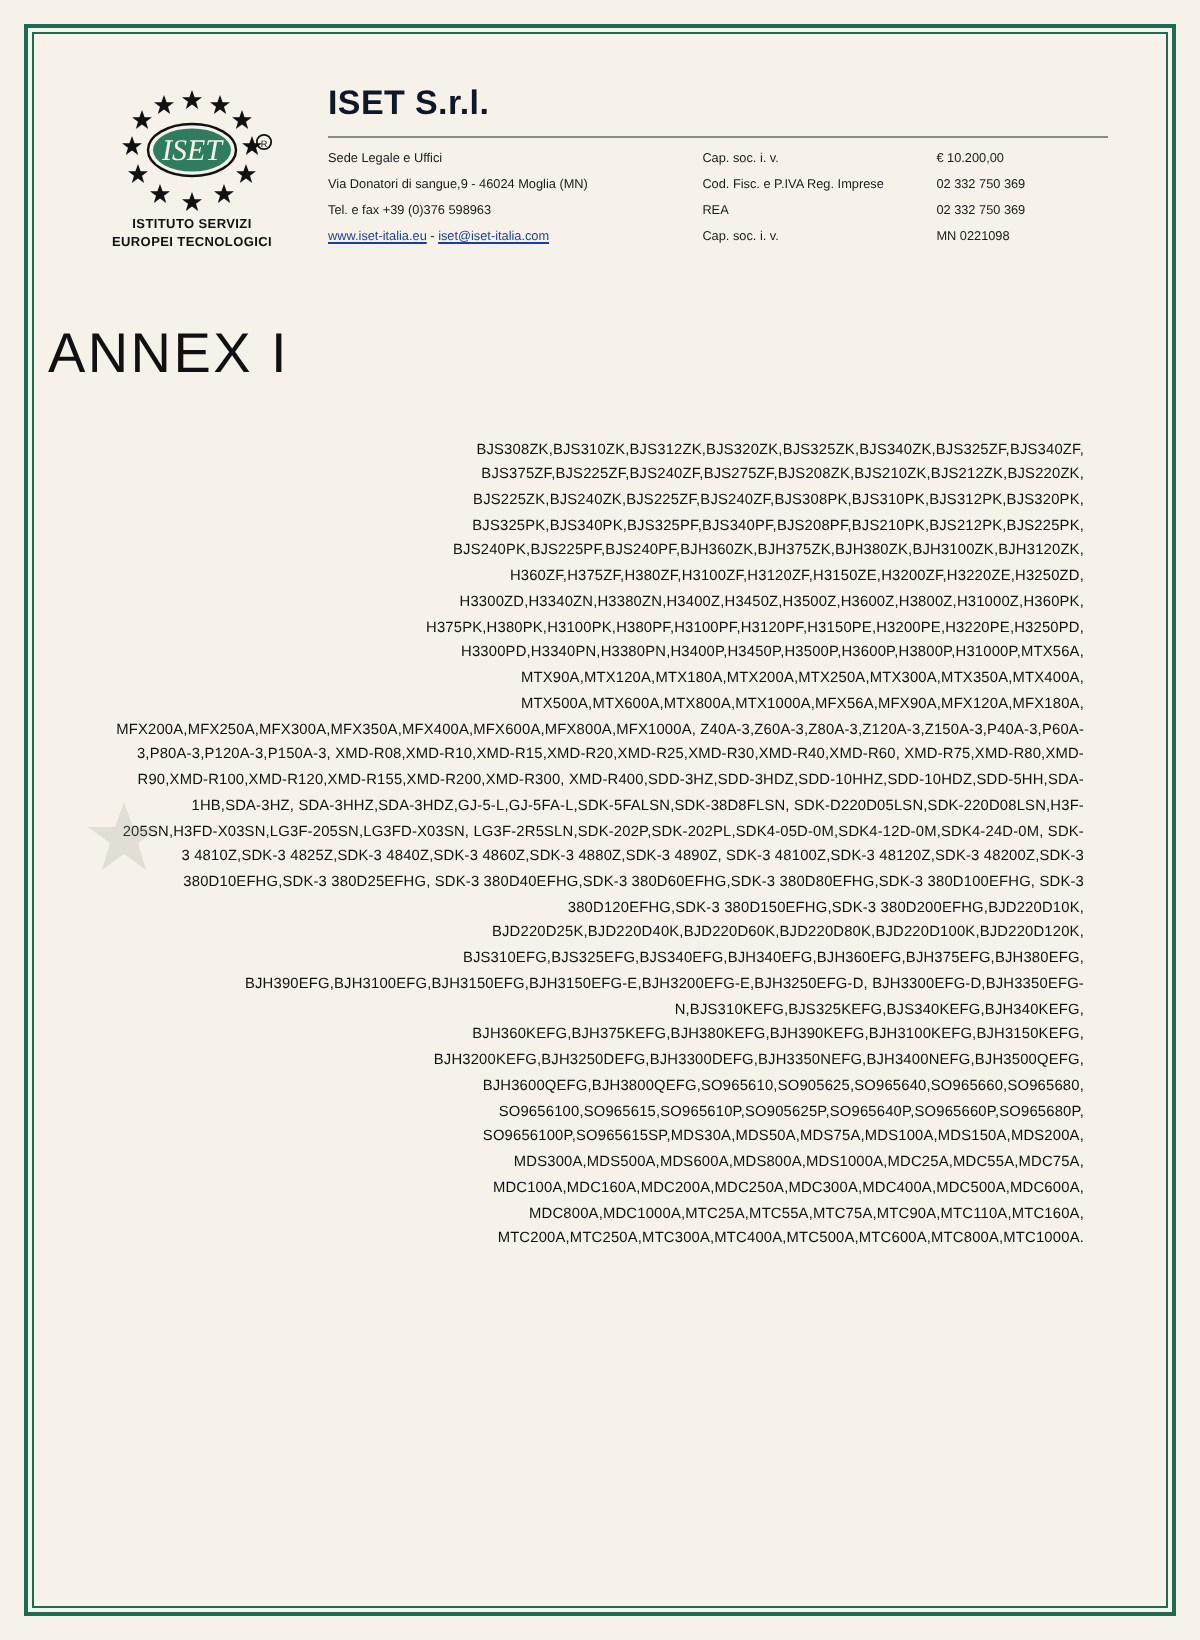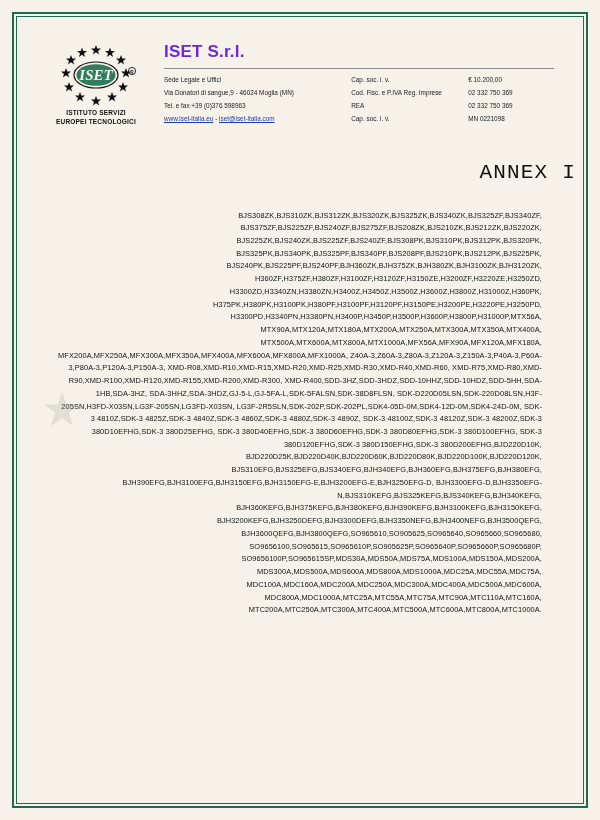--- a/index.html
+++ b/index.html
@@ -59,39 +59,38 @@
     width: 108px;
     flex: 0 0 108px;
     text-align: center;
     padding-top: 2px;
   }
   .logo-mark {
     position: relative;
     width: 88px;
     height: 62px;
     margin: 0 auto;
-    font-weight: bold;
   }
   .logo-mark svg { display: block; }
   .logo-caption {
     font-size: 6.5px;
     font-weight: bold;
     letter-spacing: 0.2px;
     color: #111;
     line-height: 1.35;
     margin-top: 3px;
   }
   .company-block {
     flex: 1 1 auto;
     padding-left: 14px;
   }
   .company-name {
     font-size: 17px;
     font-weight: bold;
-    color: #6d28d9;
+    color: #0f172a;
     letter-spacing: 0.2px;
     margin-bottom: 6px;
   }
   .rule {
     height: 1px;
     background: #8a8a8a;
     margin: 4px 0 5px 0;
   }
   .info-table {
     width: 100%;
@@ -107,23 +106,23 @@
   .info-table td.c1 { width: 48%; }
   .info-table td.c2 { width: 30%; }
   .info-table td.c3 { width: 22%; text-align: left; }
   .info-table a {
     color: #1a3fa0;
     text-decoration: underline;
   }
 
   
   .title {
-    text-align: right;
-    font-family: Liberation Mono, monospace;
-    font-size: 21px;
+    text-align: left;
+    font-family: Liberation Sans, sans-serif;
+    font-size: 28px;
     letter-spacing: 1.2px;
     color: #111;
     margin: 34px 0 26px 0;
   }
 
   
   .codes {
     position: relative;
     padding: 0 34px 0 34px;
     font-size: 7.4px;

